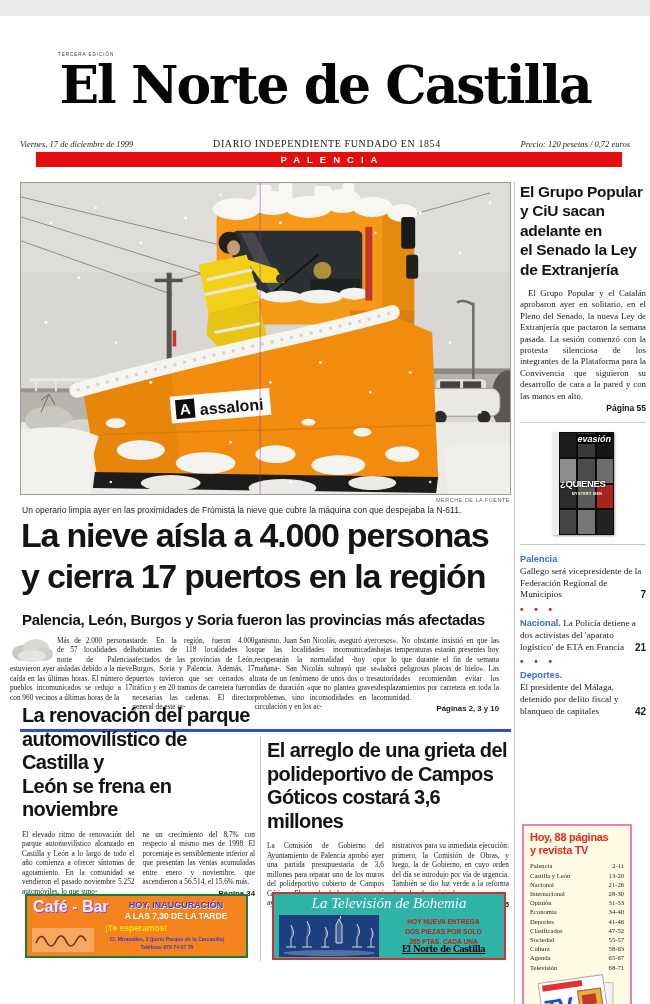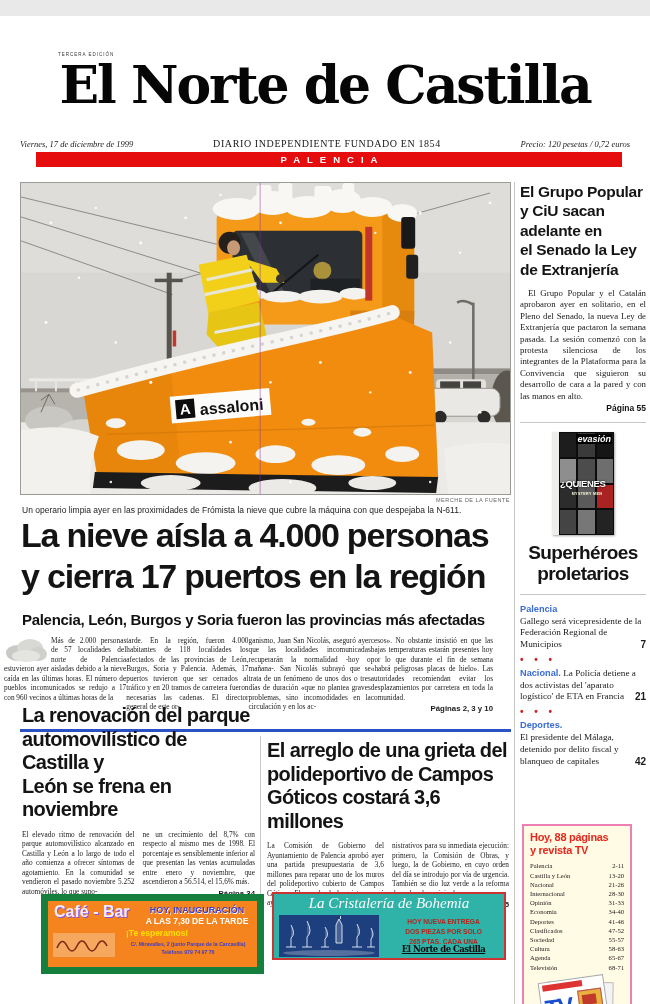--- a/index.html
+++ b/index.html
@@ -28,42 +28,42 @@
   
   .photo{left:20px;top:166px;width:491px;height:313px;border:1px solid #9a9a96;box-sizing:border-box;overflow:hidden;}
   .photo svg{display:block;width:100%;height:100%;}
   .credit{left:20px;top:481px;width:490px;text-align:right;font-size:5.5px;color:#666;letter-spacing:.5px;}
   .caption{left:22px;top:489px;width:488px;font-size:8.5px;color:#1c1c1c;}
 
   
   .lead-headline{left:21px;top:499px;width:492px;font-size:34px;font-weight:bold;
                  letter-spacing:-1.2px;line-height:1.22;color:#141414;white-space:pre-line;}
   .lead-subhead{left:22px;top:595px;width:490px;font-size:15px;font-weight:bold;letter-spacing:-.3px;color:#111;}
-  .lead-body{left:4px;top:620px;width:489px;display:flex;}
+  .lead-body{left:10px;top:620px;width:489px;display:flex;}
   .lead-body .col{flex:1;font-family:"Liberation Serif",serif;font-size:7.3px;line-height:1.3;
                   text-align:justify;color:#1a1a1a;}
   .cloud{float:left;width:44px;height:26px;margin:1px 3px 1px 0;}
   .pageref{display:block;text-align:right;font-family:"Liberation Sans",sans-serif;
            font-weight:bold;font-size:7.8px;margin-top:2px;}
   .blue-rule{left:20px;top:713px;width:491px;height:3px;background:var(--rule_blue);}
 
   
   .story-left{left:22px;top:688px;width:233px;}
   .story-right{left:267px;top:723px;width:242px;}
   .story-headline{font-size:20px;font-weight:bold;letter-spacing:-.6px;line-height:1.18;
                   color:#141414;white-space:pre-line;}
   .story-body{display:flex;gap:8px;margin-top:8px;}
   .story-body .col{flex:1;font-family:"Liberation Serif",serif;font-size:7.3px;line-height:1.3;
                    text-align:justify;color:#1a1a1a;}
   .vrule-mid{left:260px;top:720px;width:1px;height:225px;background:#c7c7c3;}
   .vrule-right{left:514px;top:166px;width:1px;height:836px;background:#c7c7c3;}
 
   
-  .ad-cafe{left:41px;top:878px;width:223px;height:80px;background:var(--cafe_orange);
-           border:7px solid #15803d;box-sizing:border-box;overflow:hidden;}
+  .ad-cafe{left:25px;top:878px;width:223px;height:64px;background:var(--cafe_orange);
+           border:2px solid #15803d;box-sizing:border-box;overflow:hidden;}
   .cafe-name{position:absolute;left:6px;top:2px;font-size:16px;font-weight:bold;color:#f3ecff;
              text-shadow:1px 1px 0 #8a4de0;}
   .cafe-line1{position:absolute;left:78px;top:4px;width:142px;text-align:center;font-size:9px;
               font-weight:bold;color:var(--cafe_blue);text-shadow:.5px .5px 0 #fff;}
   .cafe-line2{position:absolute;left:78px;top:15px;width:142px;text-align:center;font-size:8.5px;
               font-weight:bold;color:#fff;}
   .cafe-line3{position:absolute;left:78px;top:27px;width:142px;font-size:8.5px;
               font-weight:bold;color:var(--cafe_yellow);}
   .cafe-addr{position:absolute;left:60px;top:40px;width:160px;text-align:center;font-size:5.2px;
              font-weight:bold;color:var(--cafe_blue);line-height:1.5;}
@@ -365,21 +365,21 @@
         <path d="M4,15 q5,-12 10,-2 t10,0 t10,0 t10,0 t10,0" stroke="#7a2a12" stroke-width="1.6" fill="none"></path>
       </svg>
     </div>
     <div class="cafe-addr">
       <span>C/. Miravalles, 2 (junto Parque de la Carcavilla)</span><br>
       <span>Teléfono 979 74 97 76</span>
     </div>
   </div>
 
   <div class="abs ad-bohemia">
-    <div class="boh-title">La Cristalería  de Bohemia</div>
+    <div class="boh-title">La Televisión  de Bohemia</div>
     <div class="boh-photo">
       <svg viewBox="0 0 100 42" width="100" height="42">
         <rect width="100" height="42" fill="#1d3f7e"></rect>
         <g stroke="#e9edf5" stroke-width="0.9" fill="rgba(255,255,255,0.18)">
           <path d="M12,10 q5,9 0,13 l0,9 m-5,0 h10"></path>
           <path d="M28,6 q6,11 0,16 l0,10 m-5,0 h10"></path>
           <path d="M46,12 q5,8 0,12 l0,8 m-4,0 h8"></path>
           <path d="M60,4 l3,6 l0,18 l-6,0 l0,-18 z m1.5,-3 l0,3"></path>
           <path d="M78,9 q5,9 0,13 l0,10 m-5,0 h10"></path>
           <path d="M92,13 q4,7 0,11 l0,8 m-4,0 h8"></path>
@@ -418,22 +418,20 @@
           <div></div>
           <div></div>
           <div></div>
           <div></div>
           <div></div>
       </div>
       <div class="mag-title">evasión</div>
       <div class="mag-big">¿QUIENES</div>
       <div class="mag-sub">MYSTERY MEN</div>
     </div>
-    <div class="teaser-headline">Superhéroes
-proletarios</div>
     <div class="hrule"></div>
 
     <div class="brief">
       <span class="lbl">Palencia</span><br>
       <span>Gallego será vicepresidente de la Federación Regional de Municipios</span>
       <span class="pg">7</span>
     </div>
     <div class="dots">• • •</div>
     <div class="brief">
       <span class="lbl">Nacional.</span>

